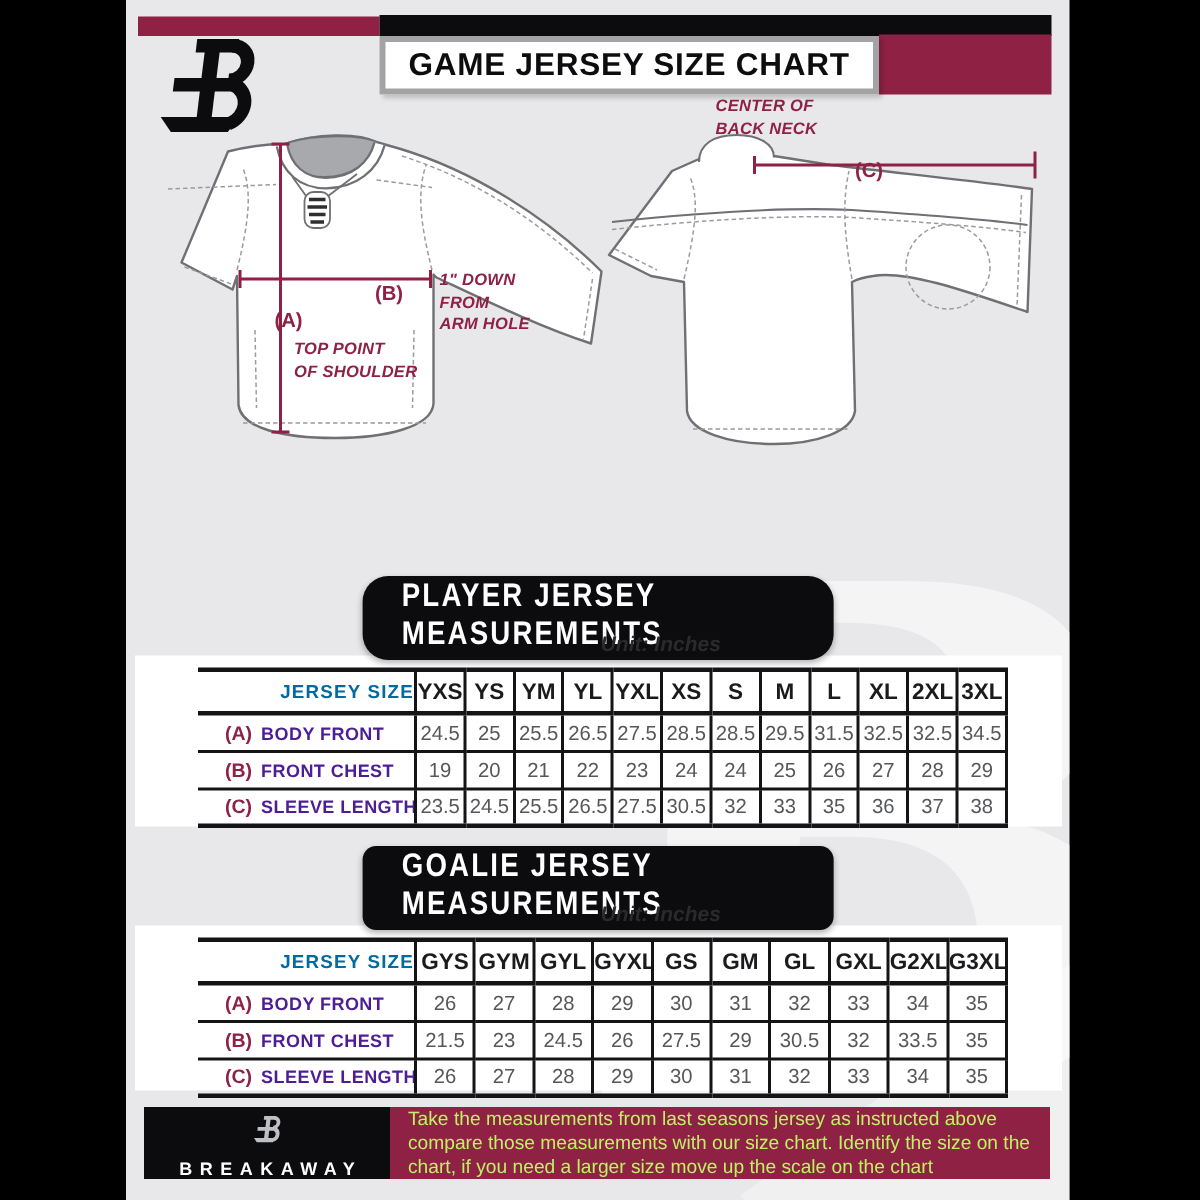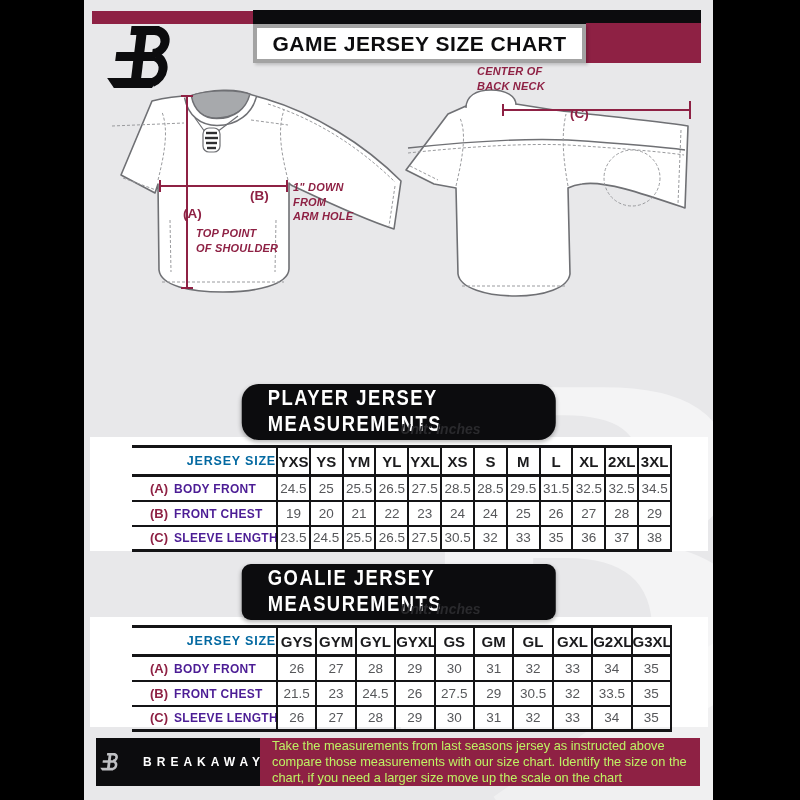--- a/index.html
+++ b/index.html
@@ -54,21 +54,21 @@
     font-weight:700;color:#1b1b1d;}
   .size-table thead th.corner{font-size:12.5px;font-weight:700;letter-spacing:0.8px;color:#0369a1;
     text-align:right;padding-left:0;}
   .size-table tbody td{height:25px;font-size:13.5px;color:var(--numgray);}
   .size-table tbody tr:last-child td{border-bottom-width:3px;}
   .rkey{font-weight:800;font-size:13px;color:var(--maroon);margin-right:6px;}
   .rlbl{font-weight:700;font-size:12px;letter-spacing:0.3px;color:#4c1d95;}
 
   
   .footer-black{left:12px;top:738px;width:164px;height:48px;background:var(--ink);display:flex;
-    align-items:center;justify-content:space-between;gap:7px;z-index:2;}
+    align-items:center;justify-content:flex-end;gap:7px;z-index:2;flex-direction:column;}
   .footer-brand{color:#fff;font-size:12px;font-weight:700;letter-spacing:5px;margin-right:-5px;}
   .footer-maroon{left:176px;top:738px;width:440px;height:48px;background:var(--maroon);color:#bef264;
     font-size:12.8px;line-height:1.24;display:flex;align-items:center;padding:4px 12px;z-index:2;}
 </style>
 </head>
 <body>
 
 <div id="content">
 
   <div class="watermark">B</div>

